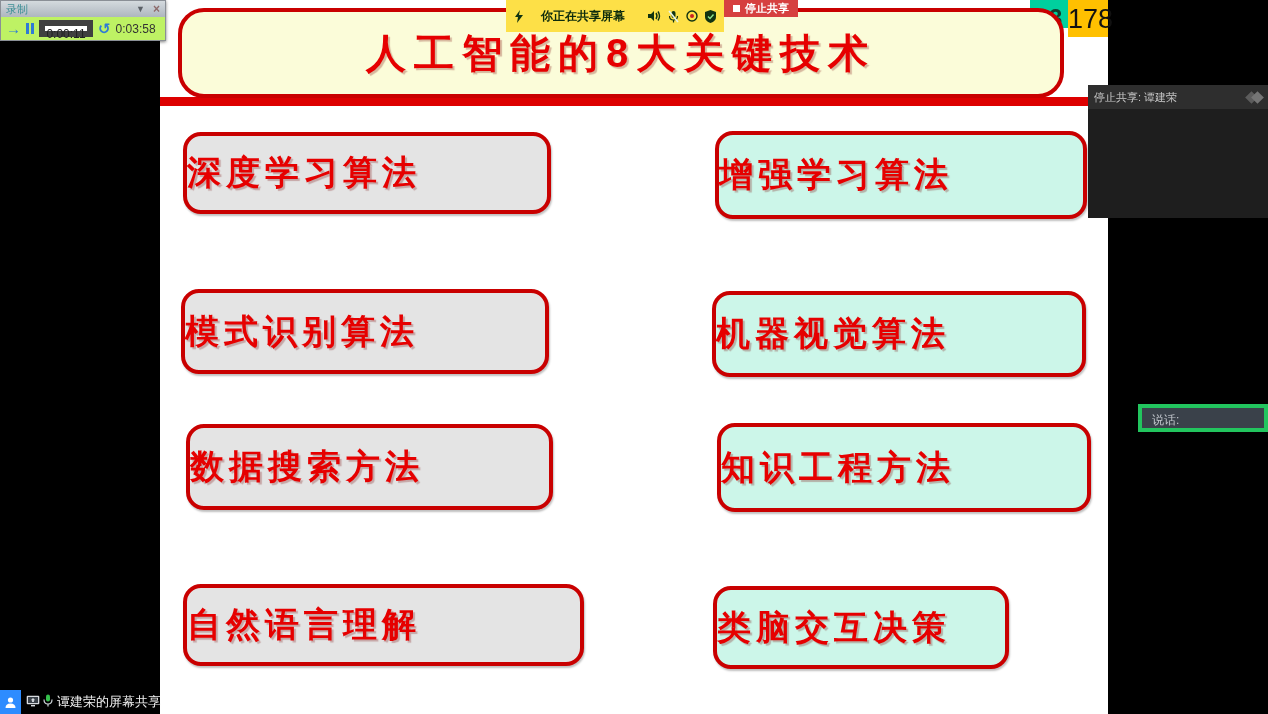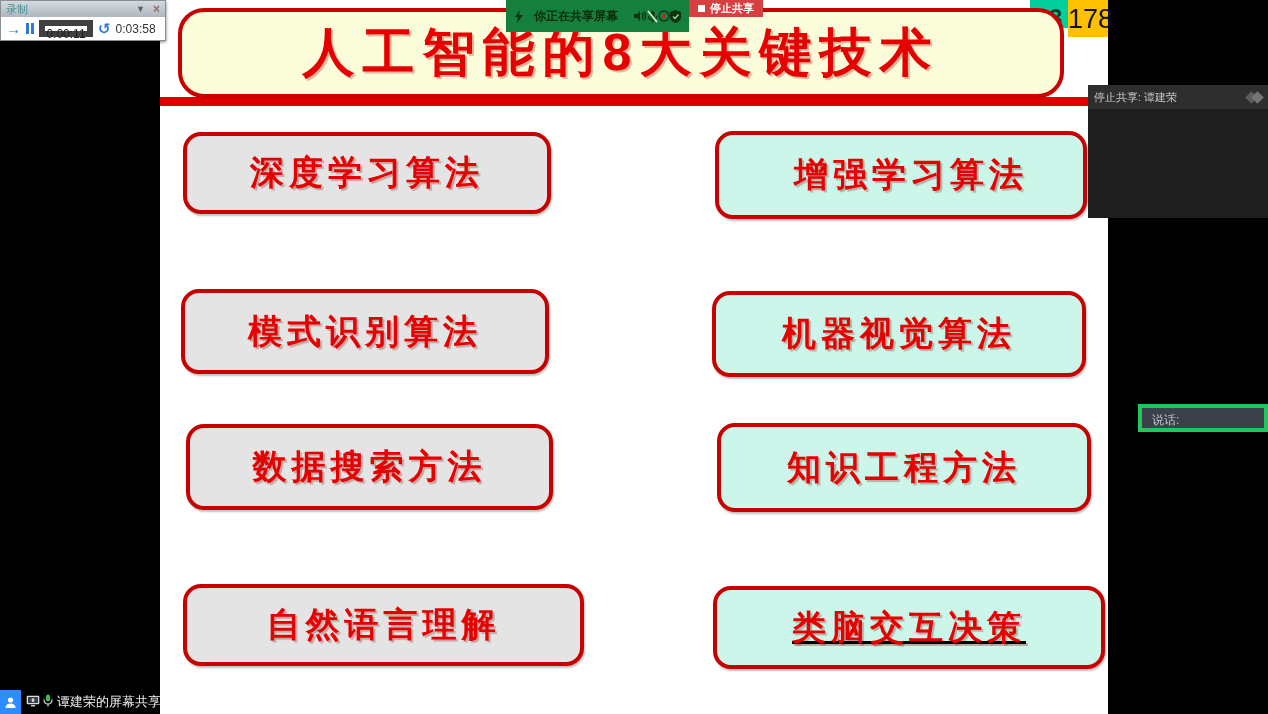--- a/index.html
+++ b/index.html
@@ -6,58 +6,58 @@
   body { background:#000; font-family:"Liberation Sans","DejaVu Sans",sans-serif; }
   .stage { position:relative; width:1268px; height:714px; background:#000; overflow:hidden; }
 
   
   .white-area { position:absolute; left:160px; top:0; width:948px; height:714px; background:#fff; }
 
   
   .title-box { position:absolute; left:178px; top:8px; width:886px; height:90px;
     background:#fbfcd9; border:4px solid #c90000; border-radius:26px; z-index:3;
     display:flex; align-items:center; justify-content:center; }
-  .title-text { font-size:52px; font-weight:bold; color:#e60000; letter-spacing:8px;
+  .title-text { font-size:40px; font-weight:bold; color:#e60000; letter-spacing:8px;
     text-shadow:2px 2px 1px rgba(120,0,0,.28); white-space:nowrap; }
 
   .badge-green { position:absolute; left:1030px; top:0; width:38px; height:28px; background:#00d09e;
     z-index:2; color:#143c2d; font-size:24px; font-weight:bold; text-align:center; line-height:36px; overflow:hidden; }
   .badge-yellow { position:absolute; left:1068px; top:0; width:40px; height:37px; background:#ffc000;
     z-index:4; color:#111; font-size:27px; text-align:center; line-height:38px; }
 
   .divider { position:absolute; left:160px; top:97px; width:948px; height:9px; background:#dd0000; z-index:2; }
 
   
   .tech-box { position:absolute; border:4px solid #c90000; border-radius:18px; z-index:1;
-    display:flex; align-items:center; justify-content:center; box-shadow:1px 2px 2px rgba(0,0,0,.25); }
+    display:flex; align-items:center; box-shadow:1px 2px 2px rgba(0,0,0,.25); }
   .tech-box span { font-size:34px; font-weight:bold; color:#e60000; letter-spacing:5px;
     text-shadow:2px 2px 1px rgba(120,0,0,.28); white-space:nowrap; }
   .gray { background:#e4e4e4; }
   .mint { background:#ccf6e9; }
   #boxL1 { left:183px; top:132px; width:368px; height:82px; }
-  #boxR1 { left:715px; top:131px; width:372px; height:88px;padding-left:20px; }
+  #boxR1 { left:715px; top:131px; width:372px; height:88px; }
   #boxL2 { left:181px; top:289px; width:368px; height:85px; }
   #boxR2 { left:712px; top:291px; width:374px; height:86px; }
   #boxL3 { left:186px; top:424px; width:367px; height:86px; }
   #boxR3 { left:717px; top:423px; width:374px; height:89px; }
   #boxL4 { left:183px; top:584px; width:401px; height:82px; }
-  #boxR4 { left:713px; top:586px; width:392px; height:83px;text-decoration:underline; }
+  #boxR4 { left:713px; top:586px; width:296px; height:83px; }
 
   
   .share-bar { position:absolute; left:506px; top:0; height:17px; display:flex; z-index:10; }
-  .share-green { background:#15803d; display:flex; align-items:center; padding:16px 8px; }
+  .share-green { background:#fde047; display:flex; align-items:center; padding:16px 8px; gap:7px; }
   .share-msg { font-size:12px; font-weight:bold; color:#0c2b0c; margin:0 16px 0 10px; white-space:nowrap; }
   .share-icon svg { display:block; }
   .stop-btn { background:#d64040; color:#fff; font-size:11px; font-weight:bold; display:flex;
     align-items:center; gap:5px; padding:8px 9px; white-space:nowrap; cursor:pointer; }
   .stop-square { width:7px; height:7px; background:#fff; display:inline-block; }
 
   
   .rec-toolbar { position:absolute; left:0; top:0; width:166px; height:41px; z-index:11;
-    border:1px solid #8a8f96; background:#ffffff; box-shadow:0 1px 3px rgba(0,0,0,.5); }
+    border:1px solid #8a8f96; background:#bef264; box-shadow:0 1px 3px rgba(0,0,0,.5); }
   .rec-titlebar { height:16px; background:linear-gradient(#d4dade,#aeb6bf); display:flex; align-items:center; padding:0 5px; }
   .rec-title { font-size:11px; color:#3e8f96; flex:1; }
   .rec-caret { color:#5a6066; font-size:9px; margin-right:8px; cursor:pointer; }
   .rec-close { color:#8d6a6a; font-size:12px; font-weight:bold; cursor:pointer; }
   .rec-controls { height:23px; display:flex; align-items:center; gap:5px; padding:0 5px; }
   .rec-forward { color:#2f7bd6; font-size:15px; font-weight:bold; cursor:pointer; line-height:1; }
   .pause-icon { display:inline-flex; gap:2px; cursor:pointer; }
   .pause-icon i { display:block; width:3px; height:11px; background:#2f7bd6; }
   .rec-timer-input { width:54px; height:17px; background:#fff; border:6px solid #404040;
     font-size:12px; text-align:center; line-height:16px; color:#222; }

